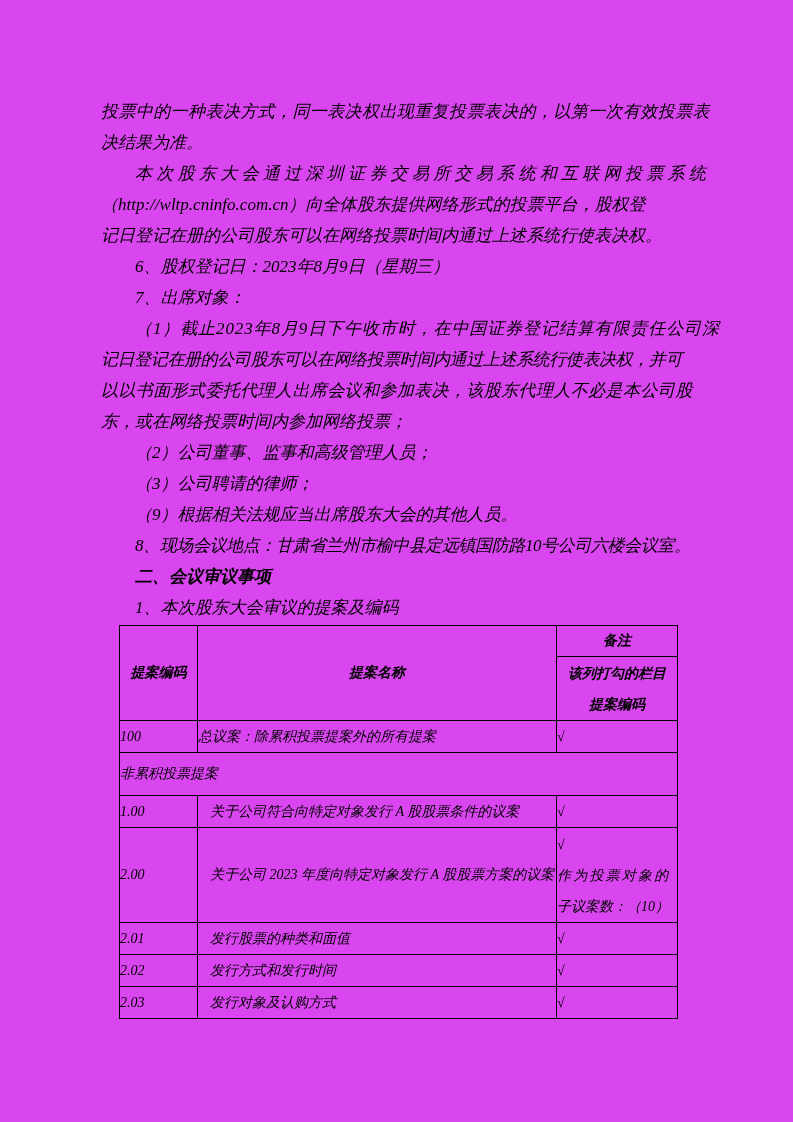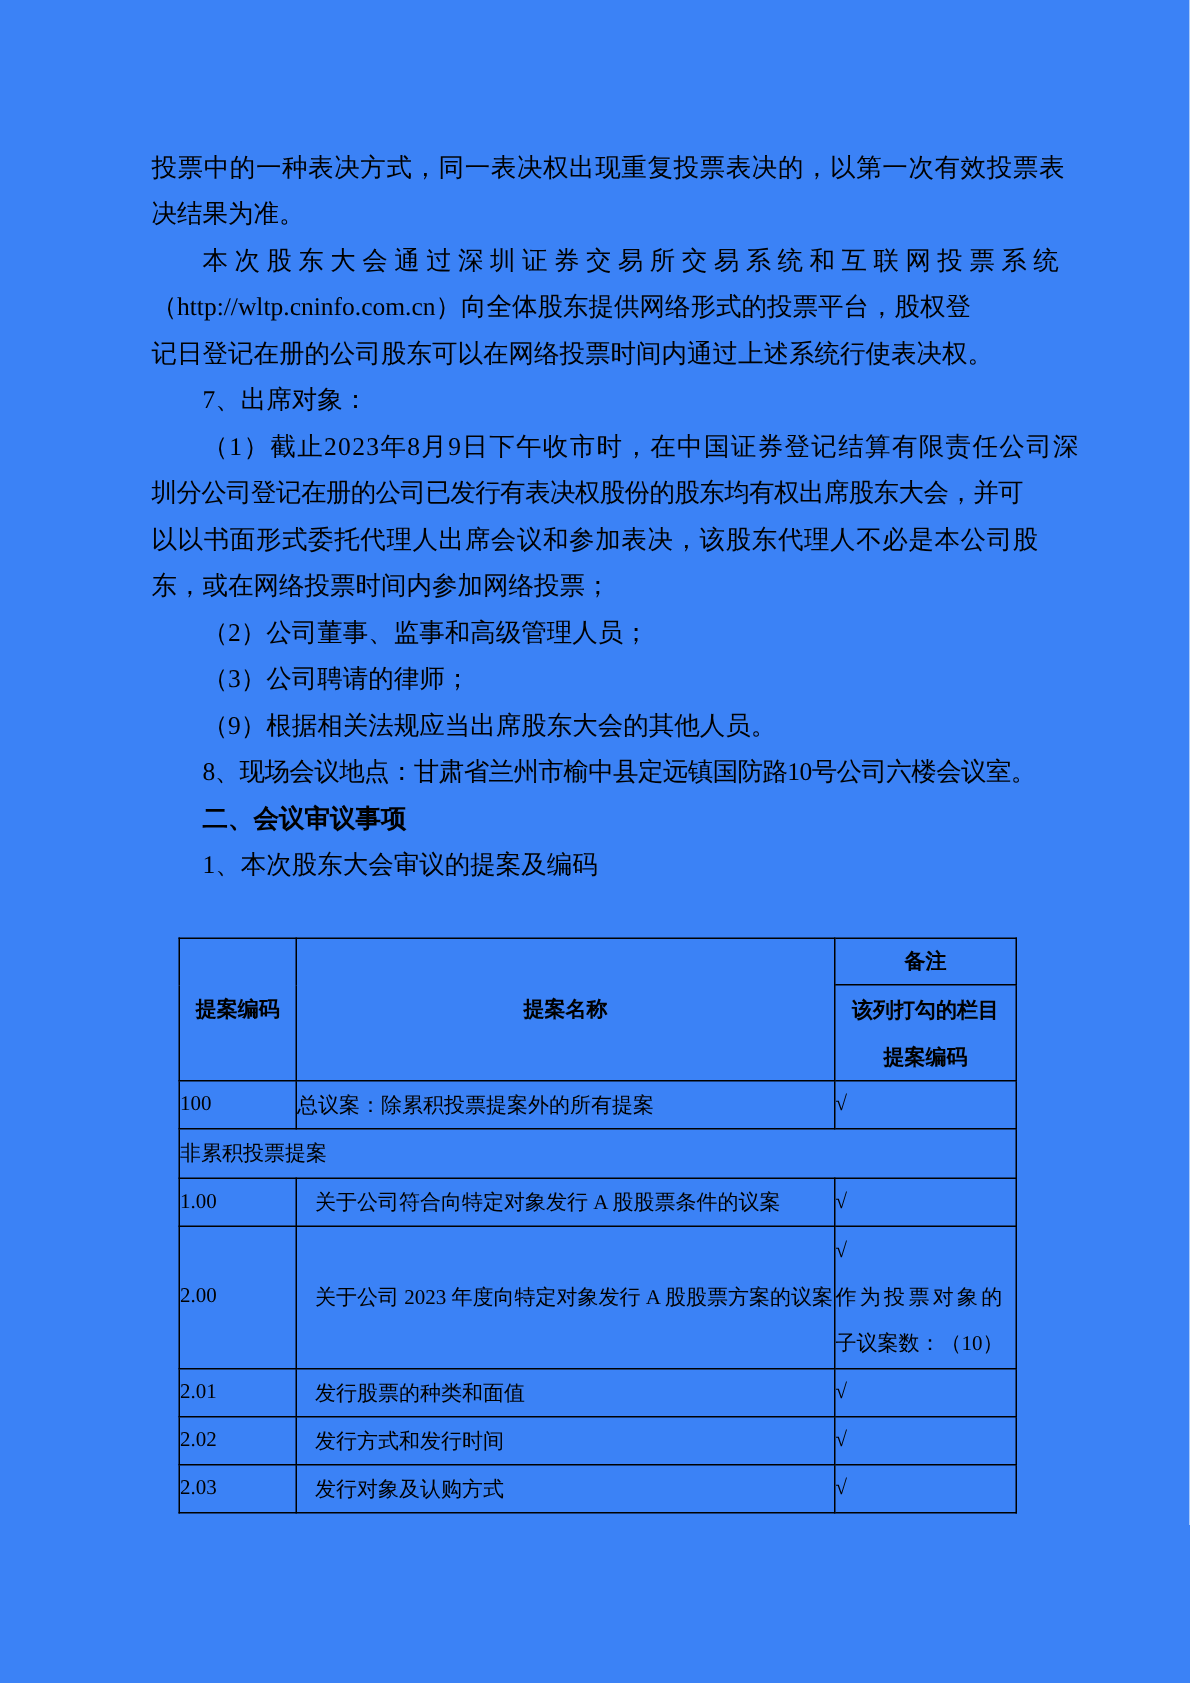--- a/index.html
+++ b/index.html
@@ -1,23 +1,24 @@
 <!DOCTYPE html>
 <html><head>
 <meta charset="utf-8">
 <style>
   html, body { margin: 0; padding: 0; background: #ffffff; }
   .page {
     position: relative;
     width: 793px;
     height: 1122px;
-    background: #3b82f6;
+    background: #d946ef;
     color: #000000;
     font-family: "Liberation Serif", "DejaVu Serif", serif;
     overflow: hidden;
+    font-style: italic;
   }
   .body-text {
     position: absolute;
     left: 101px;
     top: 96px;
     width: 592px;
   }
   .line {
     height: 31px;
     line-height: 31px;
@@ -62,23 +63,24 @@
 <body>
 
 <div class="page">
 
   <div class="body-text">
       <div class="line ls-slight">投票中的一种表决方式，同一表决权出现重复投票表决的，以第一次有效投票表</div>
       <div class="line">决结果为准。</div>
       <div class="line indent ls-wide">本次股东大会通过深圳证券交易所交易系统和互联网投票系统</div>
       <div class="line">（http://wltp.cninfo.com.cn）向全体股东提供网络形式的投票平台，股权登</div>
       <div class="line">记日登记在册的公司股东可以在网络投票时间内通过上述系统行使表决权。</div>
+      <div class="line indent">6、股权登记日：2023年8月9日（星期三）</div>
       <div class="line indent">7、出席对象：</div>
       <div class="line indent ls-med">（1）截止2023年8月9日下午收市时，在中国证券登记结算有限责任公司深</div>
-      <div class="line ls-tight">圳分公司登记在册的公司已发行有表决权股份的股东均有权出席股东大会，并可</div>
+      <div class="line ls-tight">记日登记在册的公司股东可以在网络投票时间内通过上述系统行使表决权，并可</div>
       <div class="line ls-slight">以以书面形式委托代理人出席会议和参加表决，该股东代理人不必是本公司股</div>
       <div class="line">东，或在网络投票时间内参加网络投票；</div>
       <div class="line indent">（2）公司董事、监事和高级管理人员；</div>
       <div class="line indent">（3）公司聘请的律师；</div>
       <div class="line indent">（9）根据相关法规应当出席股东大会的其他人员。</div>
       <div class="line indent ls-tight">8、现场会议地点：甘肃省兰州市榆中县定远镇国防路10号公司六楼会议室。</div>
       <div class="line indent heading">二、会议审议事项</div>
       <div class="line indent">1、本次股东大会审议的提案及编码</div>
     </div>
 
@@ -102,21 +104,21 @@
       </tr>
     </thead>
     <tbody>
         <tr style="height: 31px;">
           <td class="code-cell">100</td>
           <td class="name-cell">总议案：除累积投票提案外的所有提案</td>
           <td class="remark-cell">
             <div>√</div>
           </td>
         </tr>
-        <tr style="height: 33px;">
+        <tr style="height: 43px;">
           <td colspan="3">非累积投票提案</td>
         </tr>
         <tr style="height: 31px;">
           <td class="code-cell">1.00</td>
           <td class="name-cell name-left">关于公司符合向特定对象发行 A 股股票条件的议案</td>
           <td class="remark-cell">
             <div>√</div>
           </td>
         </tr>
         <tr style="height: 95px;">

